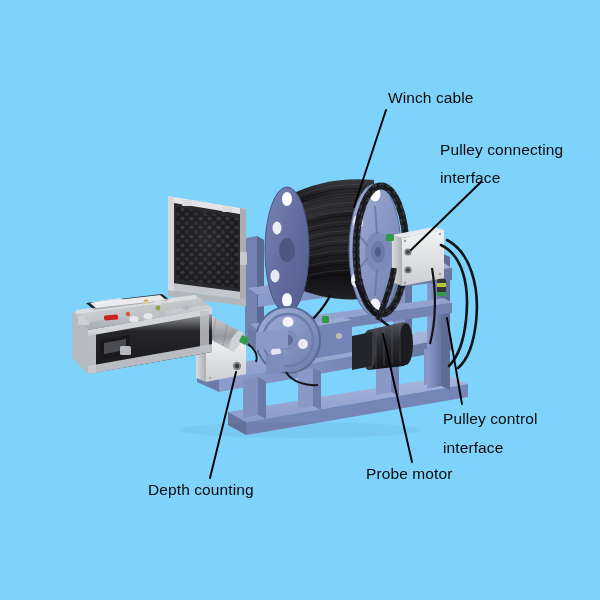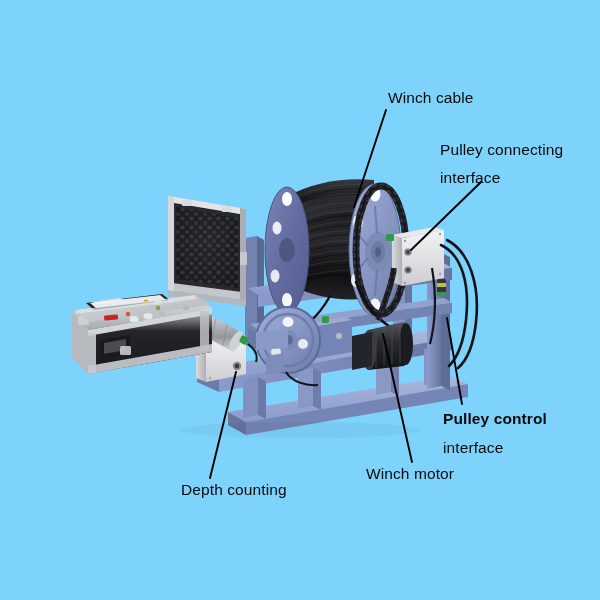--- a/index.html
+++ b/index.html
@@ -396,20 +396,20 @@
       <line id="ld-3" x1="383" y1="334" x2="412" y2="462"></line>
       <line id="ld-4" x1="236" y1="372" x2="210" y2="478"></line>
     </g>
   </svg>
 
   <div class="lbl" style="left:388px;top:90px;">Winch cable</div>
 
   <div class="lbl" style="left:440px;top:142px;">Pulley connecting</div>
   <div class="lbl" style="left:440px;top:170px;">interface</div>
 
-  <div class="lbl" style="left:443px;top:411px;font-weight:bold;">Pulley control</div>
+  <div class="lbl" style="left:443px;top:411px;">Pulley control</div>
   <div class="lbl" style="left:443px;top:440px;">interface</div>
 
-  <div class="lbl" style="left:366px;top:466px;">Winch motor</div>
-
-  <div class="lbl" style="left:148px;top:482px;margin-left:33px;">Depth counting</div>
+  <div class="lbl" style="left:366px;top:466px;">Probe motor</div>
+
+  <div class="lbl" style="left:148px;top:482px;">Depth counting</div>
 
 </div>
 
 </body></html>

